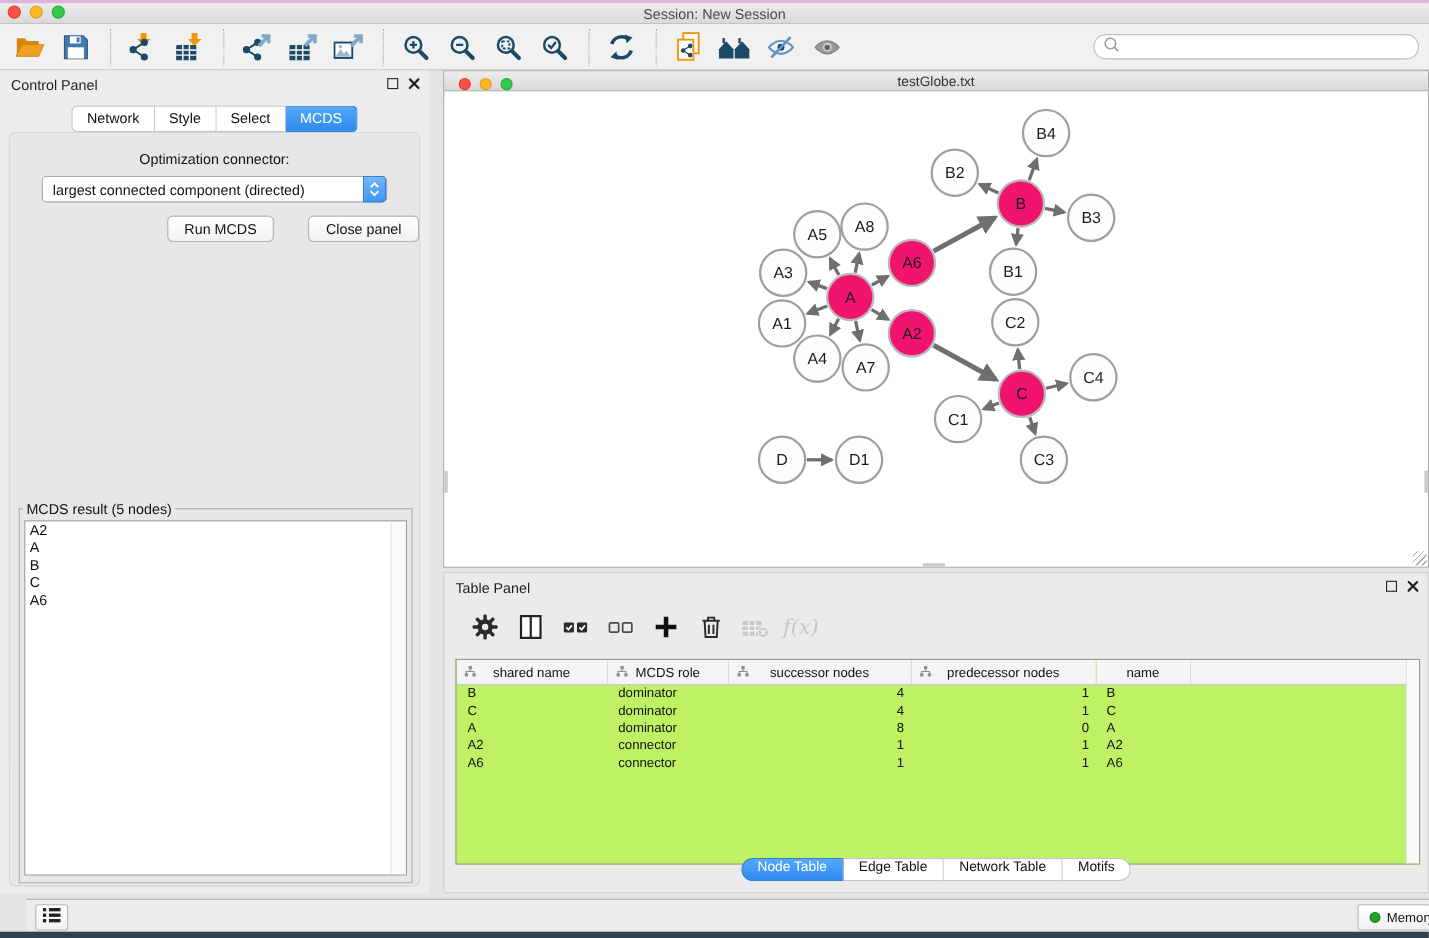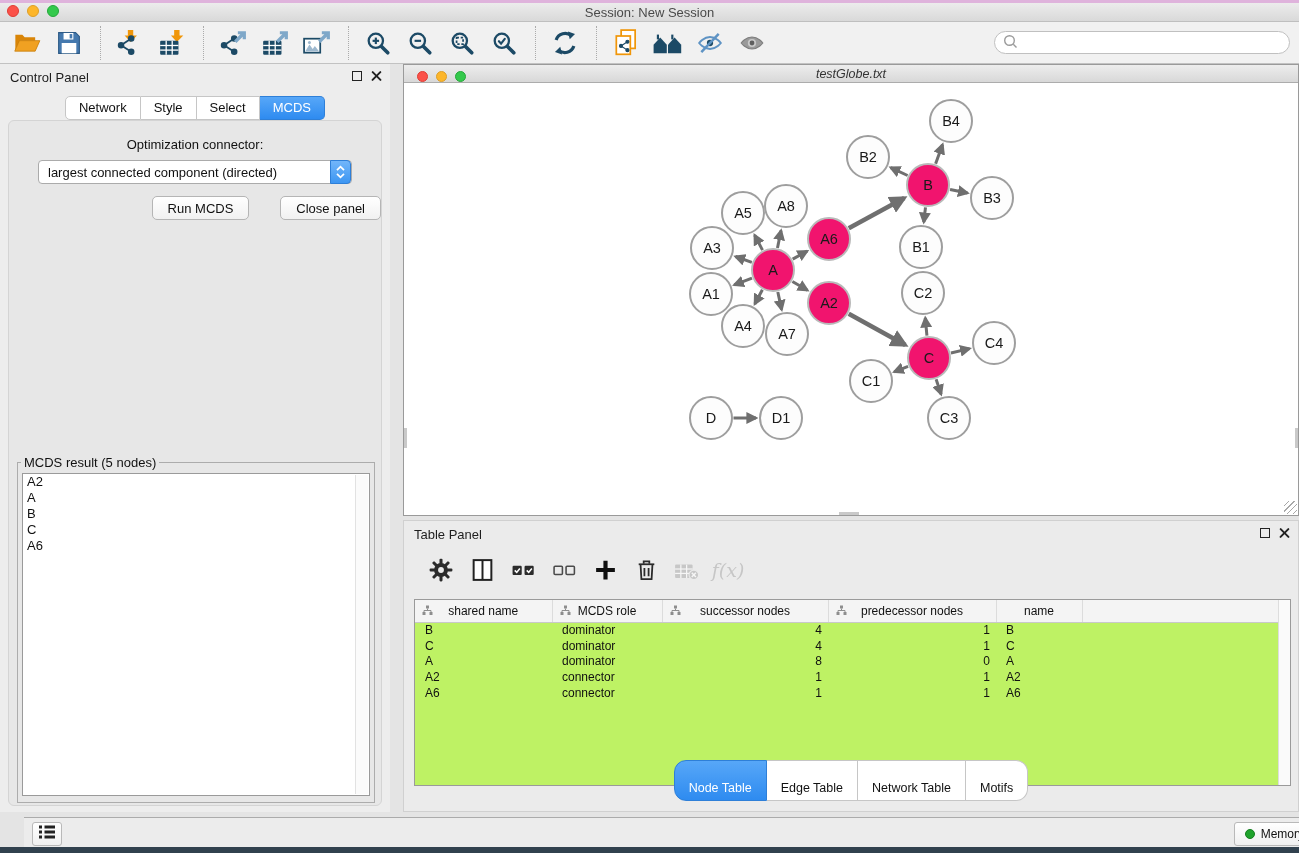--- a/index.html
+++ b/index.html
@@ -60,21 +60,21 @@
   .result-fieldset legend { font-size:13px; color:#111; margin-left:3px; padding:0 3px; }
   .result-listbox { position:absolute; left:4px; top:3px; right:4px; bottom:6px; background:#fff;
     border:1px solid #9A9A9A; overflow:hidden; }
   .result-scroll { position:absolute; right:1px; top:1px; bottom:1px; width:13px; background:#FBFBFB; border-left:1px solid #E2E2E2; }
   .result-item { font-size:13px; color:#111; line-height:16px; padding-left:4px; }
 
   
   .net-window { position:absolute; left:403px; top:64px; width:896px; height:452px;
     background:#fff; border:1px solid #9A9A9A; }
   .net-titlebar { position:relative; height:18px; background:linear-gradient(#EDEDED,#D8D8D8);
-    border-bottom:1px solid #ACACAC; display:flex; align-items:center;font-style:italic; }
+    border-bottom:1px solid #ACACAC; display:flex; align-items:center; }
   .net-titlebar .title { position:absolute; left:0; right:0; text-align:center; font-size:12.5px; color:#333; }
   .net-lights { position:absolute; left:13px; top:6px; display:flex; gap:8px; }
   .net-lights .light { width:11px; height:11px; }
   .net-canvas { position:absolute; left:0; top:23px; width:894px; height:427px; background:#fff; }
   .grip { position:absolute; right:1px; bottom:1px; width:13px; height:13px;
     background:repeating-linear-gradient(135deg, transparent 0 3px, #A8A8A8 3px 4px); }
   .scroll-mark-v { position:absolute; width:3px; height:20px; background:#C9C9C9; }
   .scroll-mark-h { position:absolute; width:20px; height:3px; background:#C9C9C9; }
 
   
@@ -89,21 +89,21 @@
   .node-table th { height:22px; background:#F4F4F4; border-bottom:1px solid #C9C9C9; border-right:1px solid #DCDCDC;
     font-weight:normal; font-size:12px; color:#111; position:relative; text-align:center; }
   .node-table th:last-child { border-right:none; }
   .node-table th .th-icon { position:absolute; left:7px; top:5px; }
   .node-table td { height:15.7px; font-size:12px; color:#111; padding:0 6px; white-space:nowrap; }
   .node-table td.num { text-align:right; }
   .node-table td.txt { text-align:left; padding-left:10px; }
   .table-scroll { position:absolute; right:0; top:0; bottom:0; width:12px; background:#FAFAFA; border-left:1px solid #DDDDDD; }
 
   .tp-tabs { position:absolute; left:0; right:0; bottom:10px; display:flex; justify-content:center; }
-  .tp-tab { font-size:12.5px; padding:20px 14px 5px; background:#fff; border:1px solid #C6C6C6; border-left:none; color:#111; cursor:default;margin-top:34px; }
+  .tp-tab { font-size:12.5px; padding:0 14px 5px; background:#fff; border:1px solid #C6C6C6; border-left:none; color:#111; cursor:default;margin-top:34px; }
   .tp-tab:first-child { border-left:1px solid #C6C6C6; border-radius:12px 0 0 12px; }
   .tp-tab:last-child { border-radius:0 12px 12px 0; }
   .tp-tab.active { background:linear-gradient(#57A7F8,#2E8BF0); border-color:#2E7FD8; color:#fff; }
 
   
   .statusbar { position:absolute; left:0; top:817px; width:1299px; height:30px; background:#ECECEC; border-top:1px solid #ABABAB;margin-left:24px; }
   .status-btn { position:absolute; top:4px; height:24px; background:linear-gradient(#FFFFFF,#F0F0F0);
     border:1px solid #B9B9B9; border-radius:3px; display:flex; align-items:center; justify-content:center; cursor:default; }
   .list-btn { left:8px; width:30px; }
   .memory-btn { right:8px; padding:0 10px; font-size:12px; color:#111; gap:6px; }

